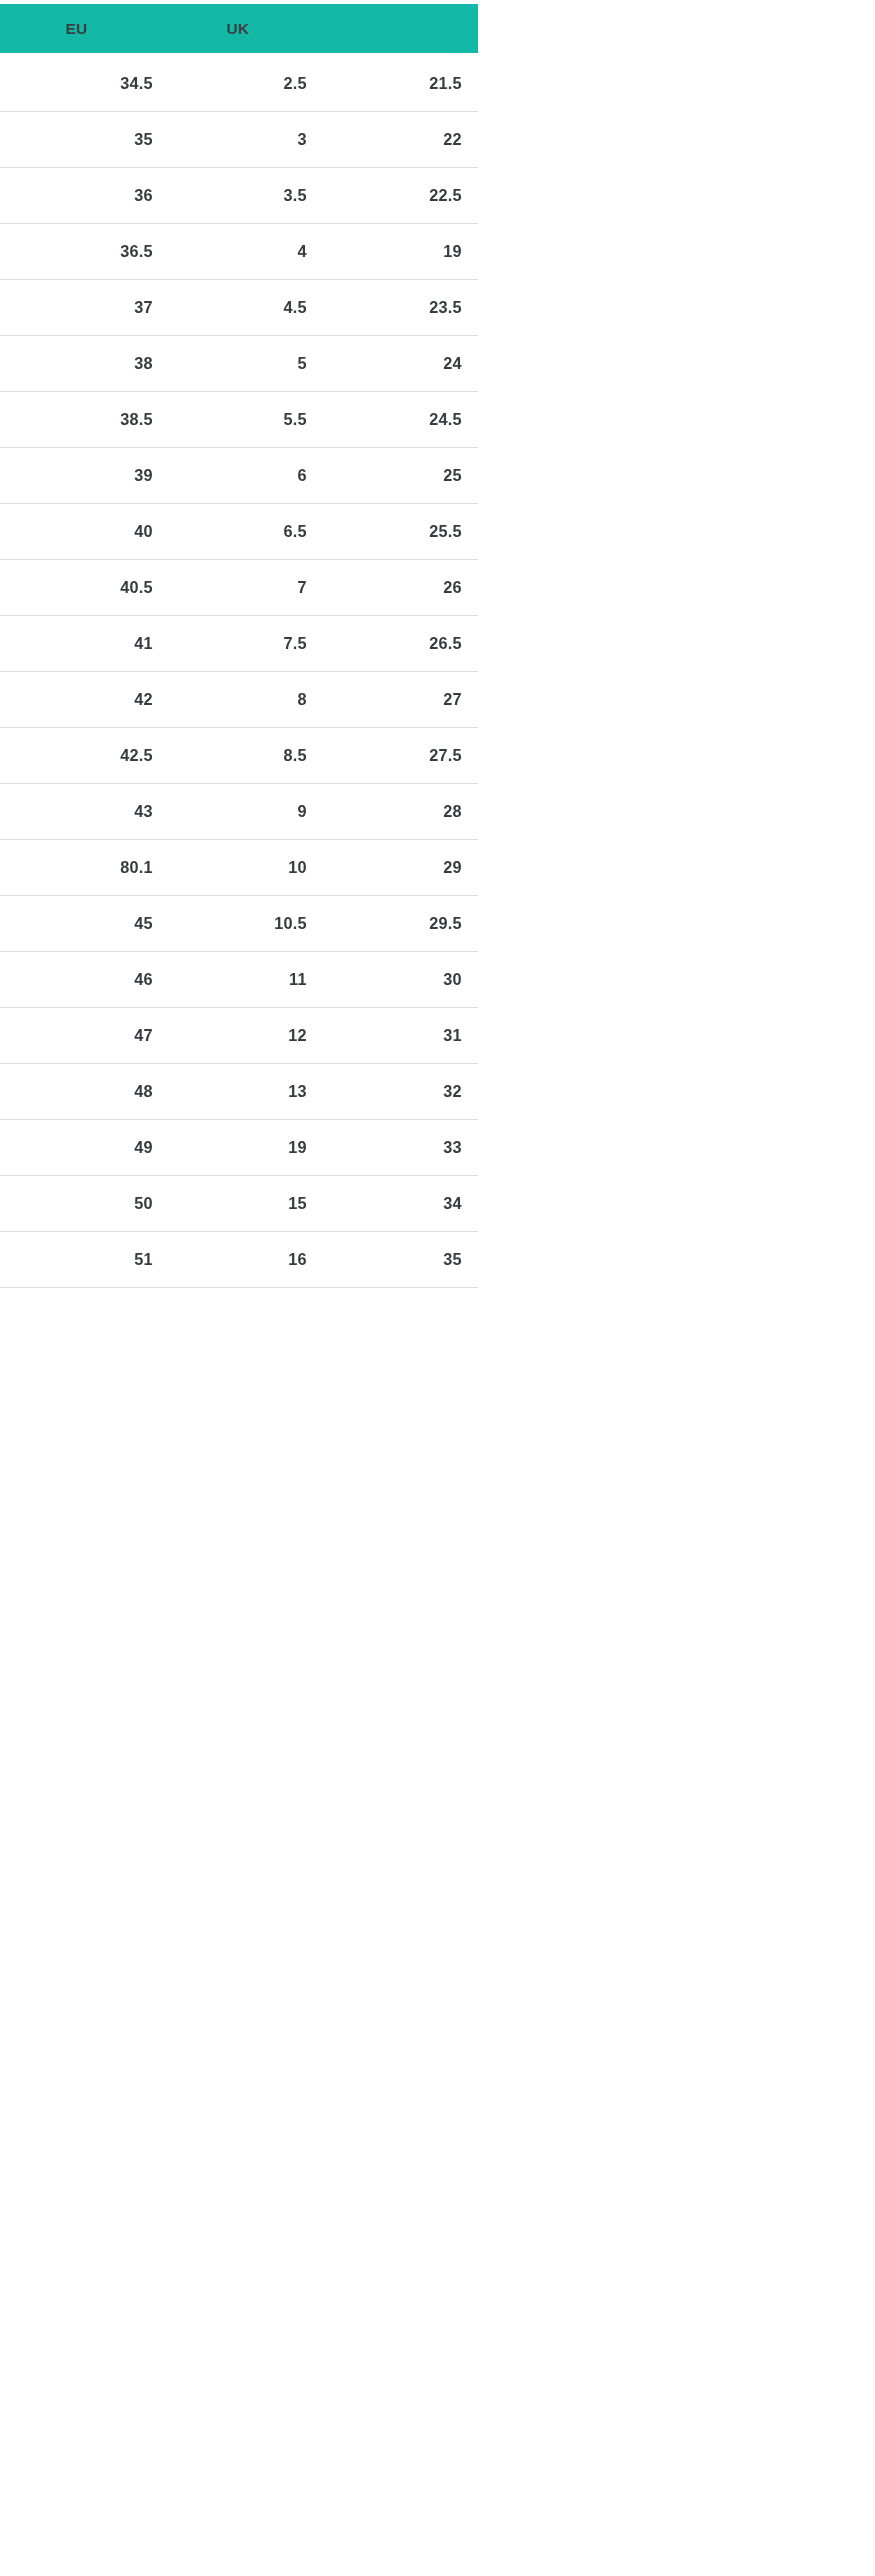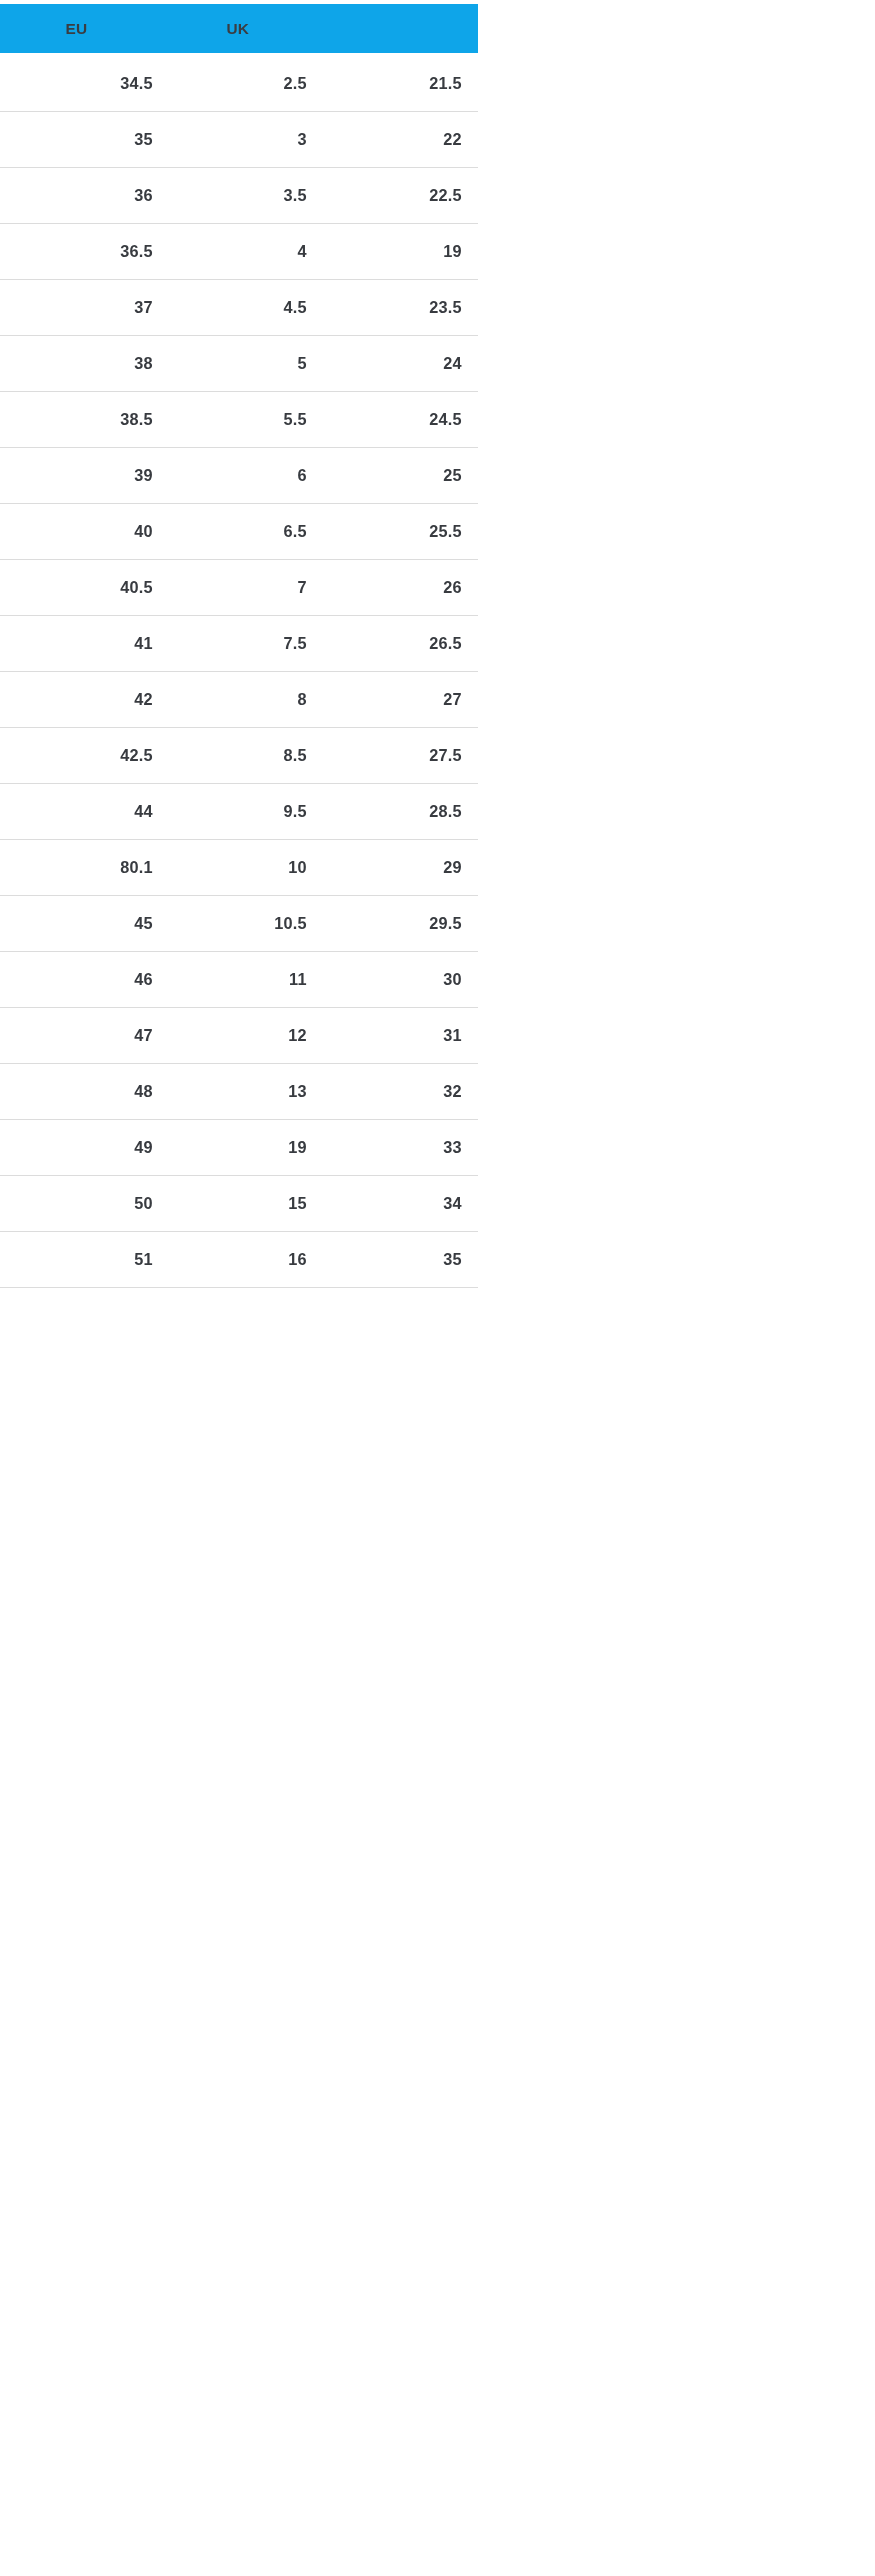--- a/index.html
+++ b/index.html
@@ -34,21 +34,21 @@
     height: 53px;
     box-sizing: border-box;
     padding: 0 16.3px 0 0;
     font-size: 15.4px;
     font-weight: bold;
     color: #3a3d42;
     text-align: center;
     vertical-align: middle;
     border-top: 4.5px solid #ffffff;
     border-bottom: 4.5px solid #ffffff;
-    background: #0ea5e9;
+    background: #14b8a6;
     letter-spacing: 0.2px;
   }
   thead th.col-eu   { width: 169px; }
   thead th.col-uk   { width: 154px; }
   thead th.col-cm   { width: 155px; }
 
   
   tbody td {
     height: 56px;
     box-sizing: border-box;
@@ -141,23 +141,23 @@
           <td class="col-eu">42</td>
           <td class="col-uk">8</td>
           <td class="col-cm">27</td>
         </tr>
         <tr>
           <td class="col-eu">42.5</td>
           <td class="col-uk">8.5</td>
           <td class="col-cm">27.5</td>
         </tr>
         <tr>
-          <td class="col-eu">44</td>
-          <td class="col-uk">9.5</td>
-          <td class="col-cm">28.5</td>
+          <td class="col-eu">43</td>
+          <td class="col-uk">9</td>
+          <td class="col-cm">28</td>
         </tr>
         <tr>
           <td class="col-eu">80.1</td>
           <td class="col-uk">10</td>
           <td class="col-cm">29</td>
         </tr>
         <tr>
           <td class="col-eu">45</td>
           <td class="col-uk">10.5</td>
           <td class="col-cm">29.5</td>

